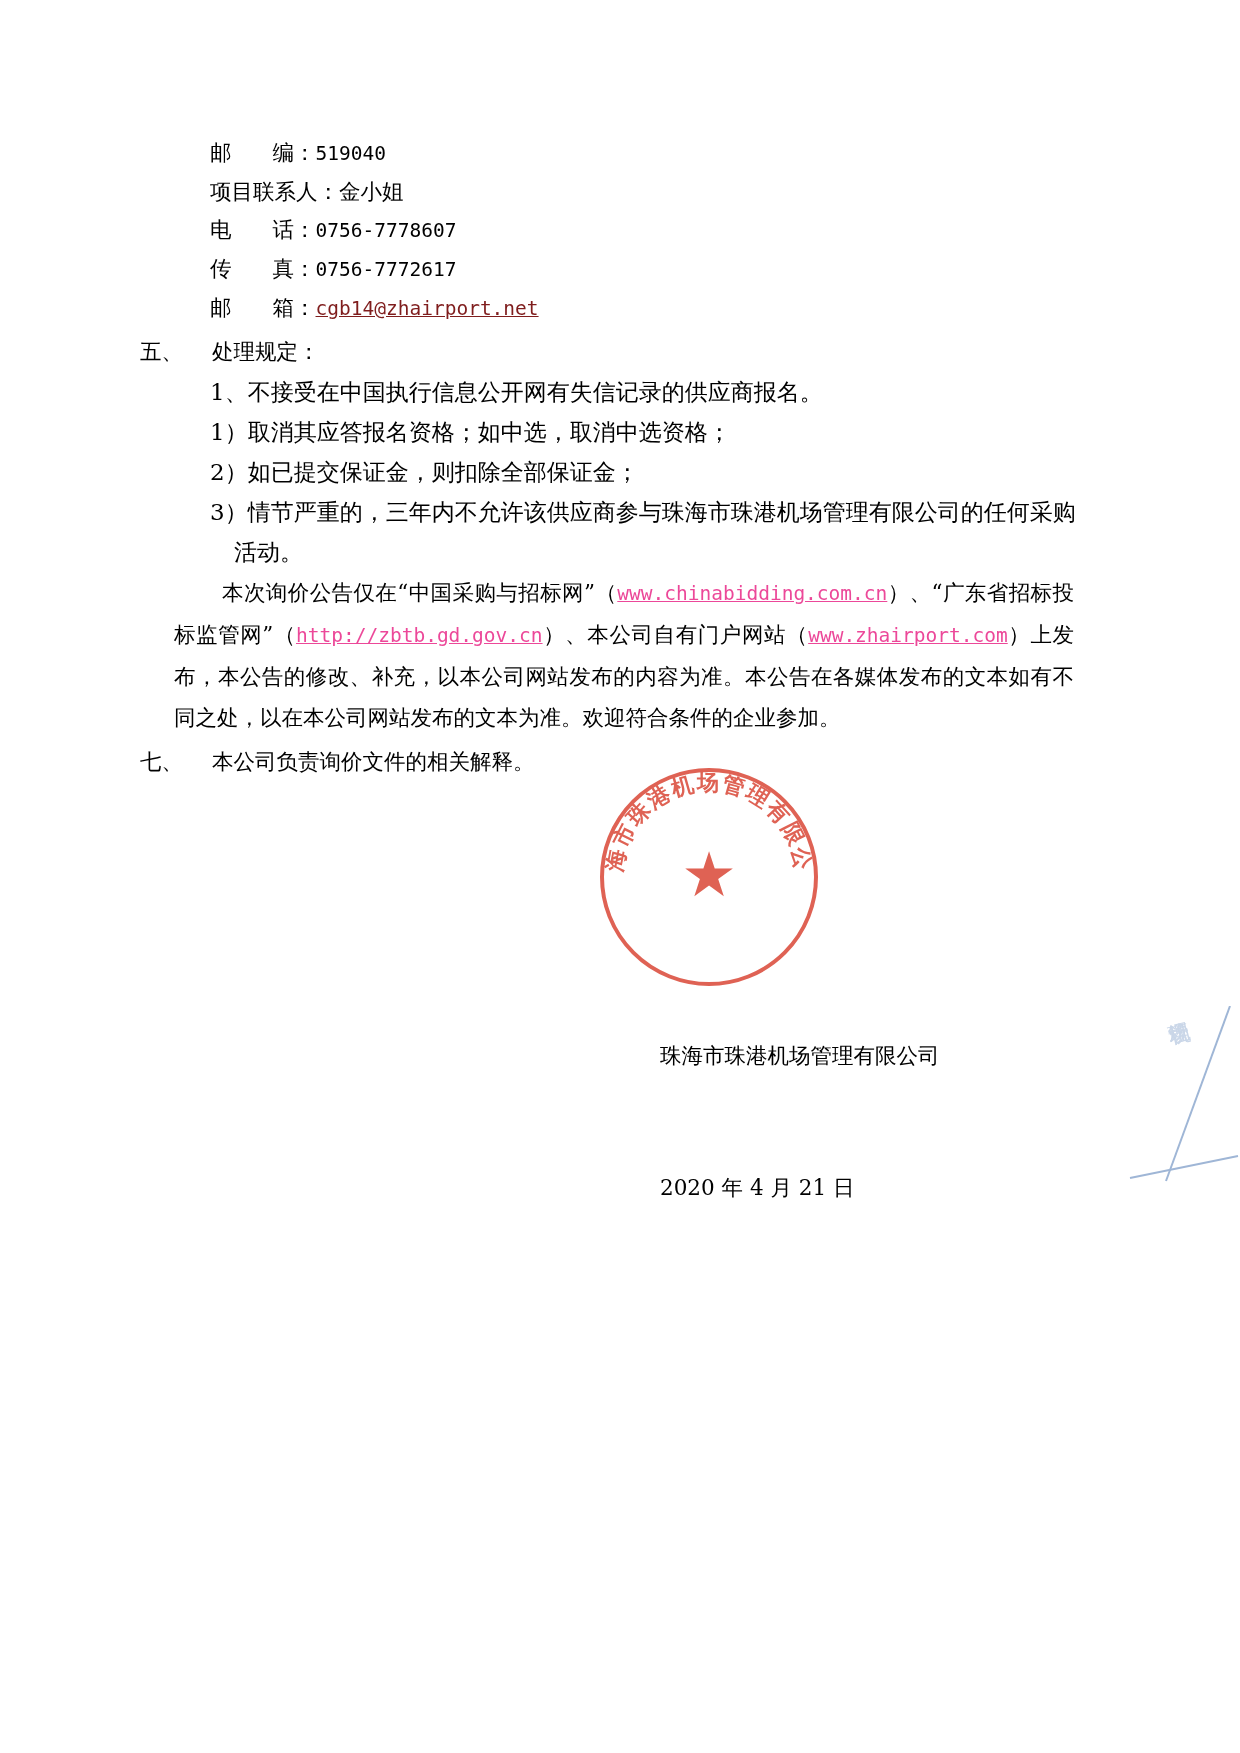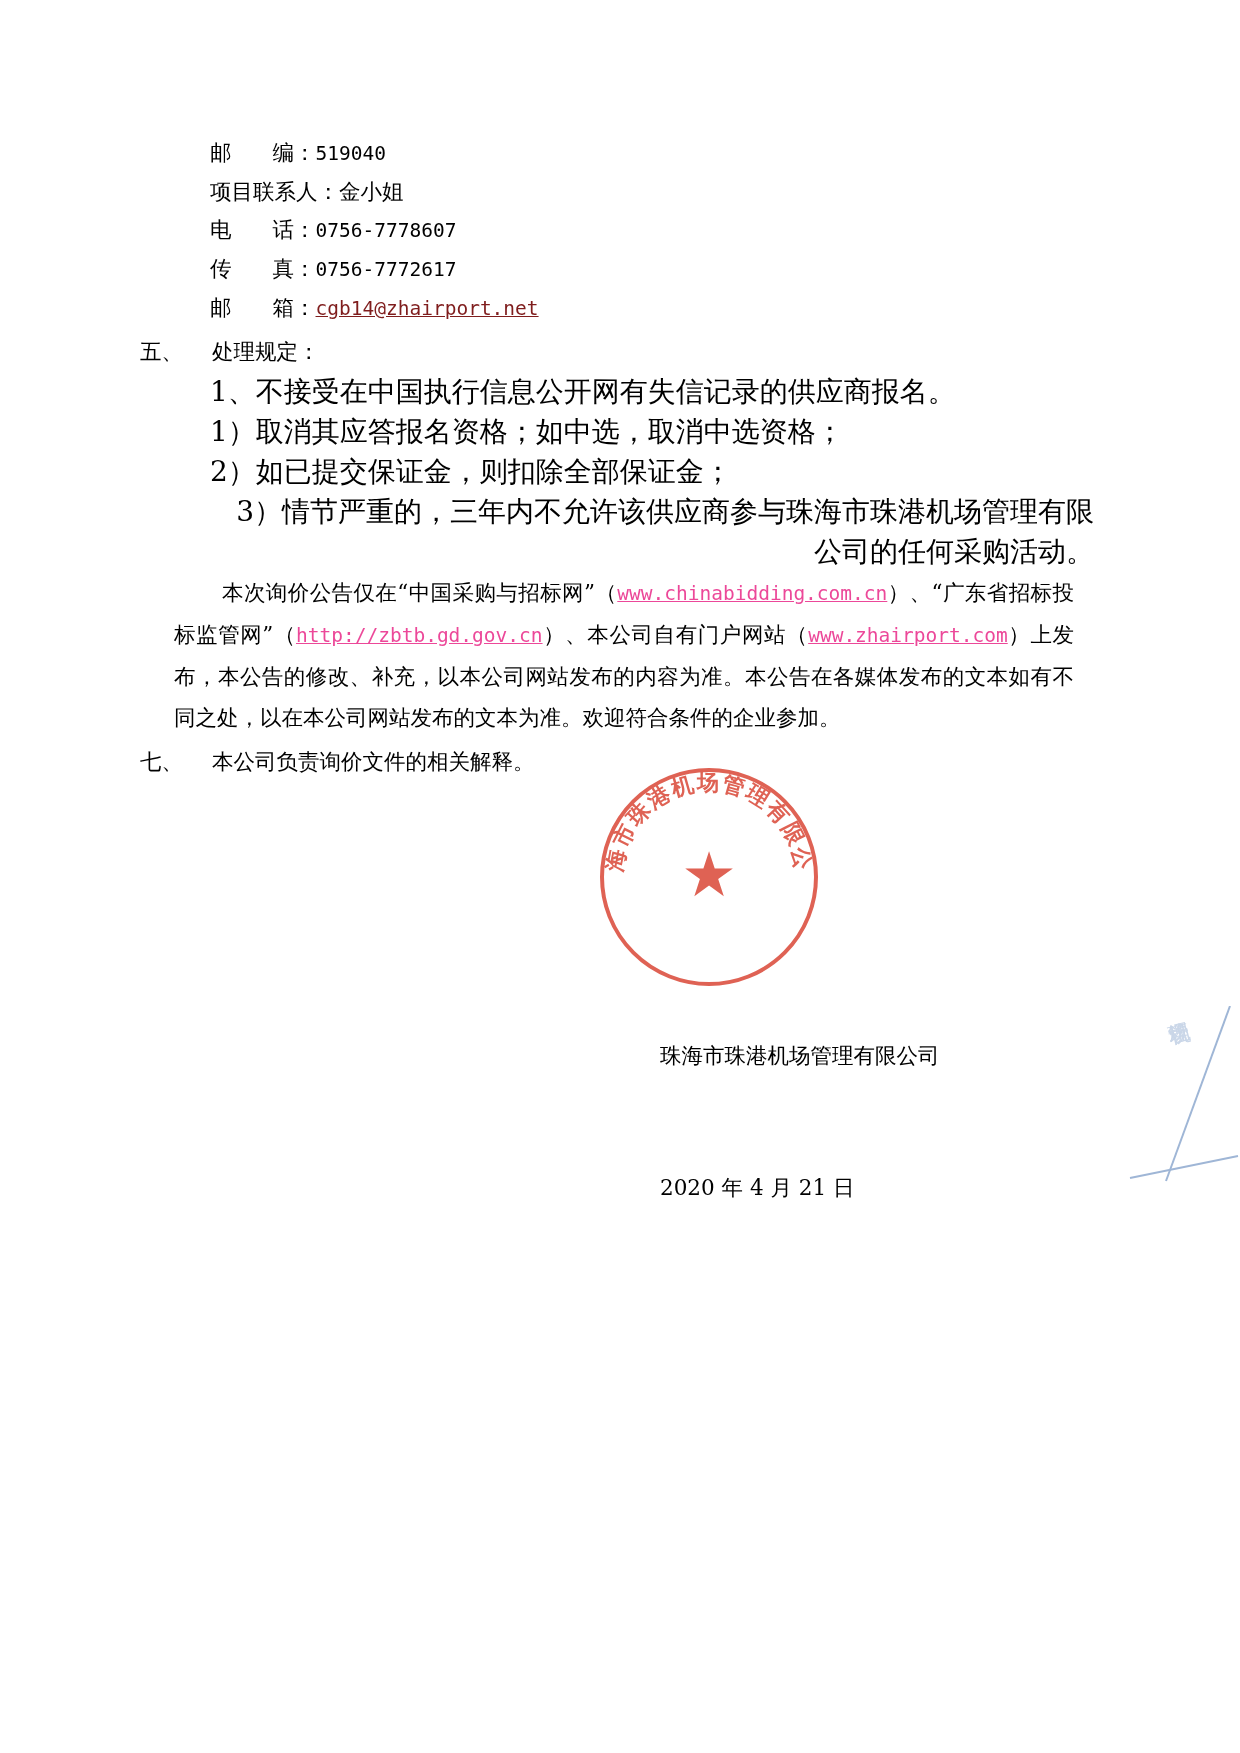--- a/index.html
+++ b/index.html
@@ -65,21 +65,21 @@
     line-height: 41px;
     text-align: justify;
     text-justify: inter-ideograph;
     margin-left: 34px;
   }
   .para-first {
     text-indent: 48px;
   }
   .hang {
     margin-left: 70px;
-    font-size: 28px;
+    font-size: 23px;
     line-height: 40px;
     text-indent: -24px;
     padding-left: 24px;
   }
   .sig-block {
     position: absolute;
     left: 660px;
     top: 930px;
     font-size: 21.5px;
     line-height: 44px;
@@ -169,21 +169,21 @@
       <div class="contact-line"><span>电      话：</span><span class="mono">0756-7778607</span></div>
       <div class="contact-line"><span>传      真：</span><span class="mono">0756-7772617</span></div>
       <div class="contact-line"><span>邮      箱：</span><span class="email-link">cgb14@zhairport.net</span></div>
     </div>
 
     <div class="section-head"><span class="sec-num">五、</span><span>处理规定：</span></div>
 
     <div class="hang">1、不接受在中国执行信息公开网有失信记录的供应商报名。</div>
     <div class="hang">1）取消其应答报名资格；如中选，取消中选资格；</div>
     <div class="hang">2）如已提交保证金，则扣除全部保证金；</div>
-    <div class="hang" style="white-space:normal; width:860px;text-align:right;">3）情节严重的，三年内不允许该供应商参与珠海市珠港机场管理有限公司的任何采购活动。</div>
+    <div class="hang" style="white-space:normal; width:860px;">3）情节严重的，三年内不允许该供应商参与珠海市珠港机场管理有限公司的任何采购活动。</div>
 
 
     <div class="para para-first" style="width:900px;"><span>本次询价公告仅在“中国采购与招标网”（</span><span class="url-link">www.chinabidding.com.cn</span><span>）、“广东省招标投标监管网”（</span><span class="url-link">http://zbtb.gd.gov.cn</span><span>）、本公司自有门户网站（</span><span class="url-link">www.zhairport.com</span><span>）上发布，本公告的修改、补充，以本公司网站发布的内容为准。本公告在各媒体发布的文本如有不同之处，以在本公司网站发布的文本为准。欢迎符合条件的企业参加。</span></div>
 
     <div class="section-head"><span class="sec-num">七、</span><span>本公司负责询价文件的相关解释。</span></div>
 
   </div>
 
   <div class="stamp">
     <div class="stamp-star">★</div>

